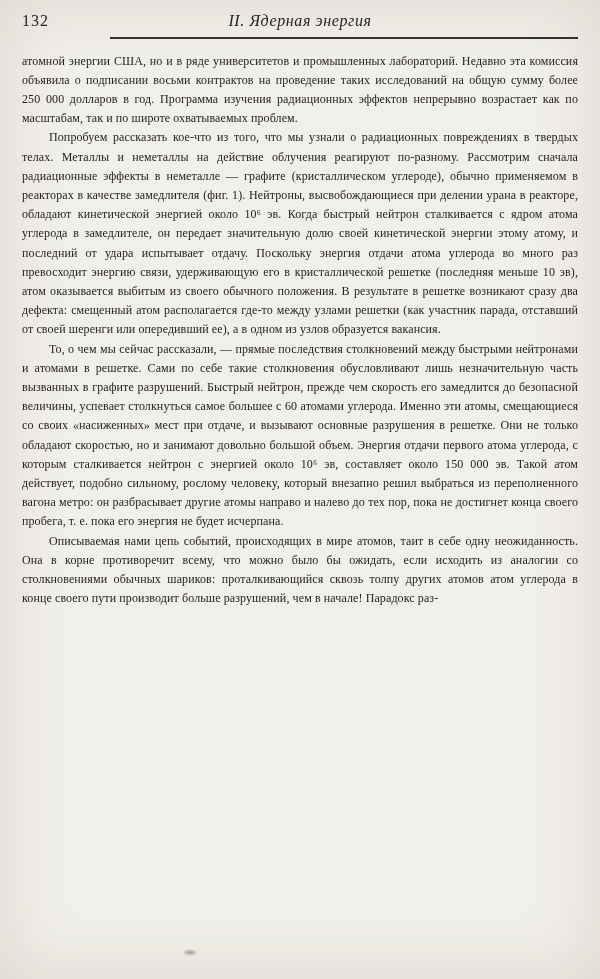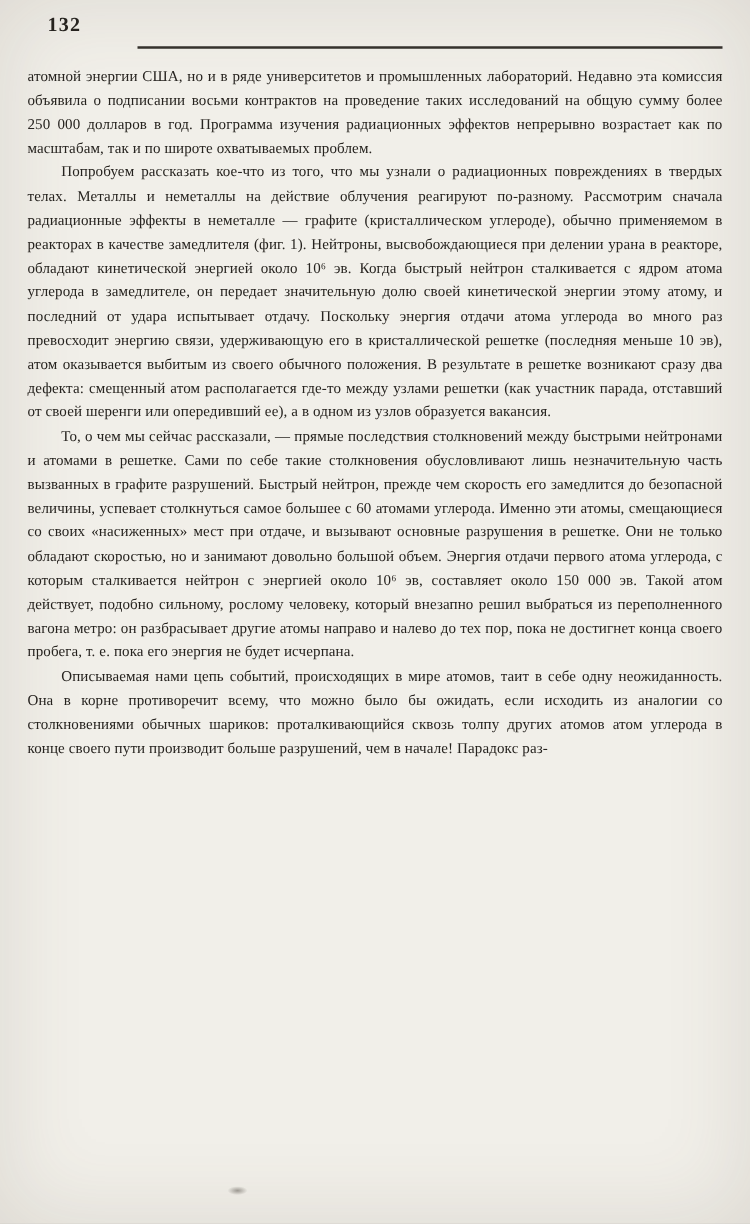--- a/index.html
+++ b/index.html
@@ -19,25 +19,24 @@
     overflow: hidden;
     font-family: "Liberation Serif", "DejaVu Serif", serif;
     color: var(--ink, #26231f);
   }
   .page-header {
     position: relative;
     height: 21px;
   }
   .page-number {
     position: absolute;
-    left: 16px;
+    left: 0;
     top: 0;
     font-size: 16px;
     letter-spacing: 1px;
-    font-weight: bold;
   }
   .running-title {
     position: absolute;
     left: 0;
     right: 0;
     top: 0;
     text-align: center;
     font-style: italic;
     font-size: 16px;
     letter-spacing: 0.6px;
@@ -68,20 +67,21 @@
     height: 7px;
     background: radial-gradient(closest-side, rgba(60, 54, 46, 0.45), rgba(60, 54, 46, 0));
   }
 </style>
 </head>
 <body>
 
 <div class="page">
   <header class="page-header">
     <span class="page-number">132</span>
+    <span class="running-title">II. Ядерная энергия</span>
   </header>
 
   <div class="header-rule"></div>
 
   <main class="text-body">
     <p class="para">атомной энергии США, но и в ряде университетов и промышленных лабораторий. Недавно эта комиссия объявила о подписании восьми контрактов на проведение таких исследований на общую сумму более 250&nbsp;000 долларов в год. Программа изучения радиационных эффектов непрерывно возрастает как по масштабам, так и по широте охватываемых проблем.</p>
     <p class="para indent">Попробуем рассказать кое-что из того, что мы узнали о радиационных повреждениях в твердых телах. Металлы и неметаллы на действие облучения реагируют по-разному. Рассмотрим сначала радиационные эффекты в неметалле — графите (кристаллическом углероде), обычно применяемом в реакторах в качестве замедлителя (фиг. 1). Нейтроны, высвобождающиеся при делении урана в реакторе, обладают кинетической энергией около 10⁶ эв. Когда быстрый нейтрон сталкивается с ядром атома углерода в замедлителе, он передает значительную долю своей кинетической энергии этому атому, и последний от удара испытывает отдачу. Поскольку энергия отдачи атома углерода во много раз превосходит энергию связи, удерживающую его в кристаллической решетке (последняя меньше 10 эв), атом оказывается выбитым из своего обычного положения. В результате в решетке возникают сразу два дефекта: смещенный атом располагается где-то между узлами решетки (как участник парада, отставший от своей шеренги или опередивший ее), а в одном из узлов образуется вакансия.</p>
     <p class="para indent">То, о чем мы сейчас рассказали, — прямые последствия столкновений между быстрыми нейтронами и атомами в решетке. Сами по себе такие столкновения обусловливают лишь незначительную часть вызванных в графите разрушений. Быстрый нейтрон, прежде чем скорость его замедлится до безопасной величины, успевает столкнуться самое большее с 60 атомами углерода. Именно эти атомы, смещающиеся со своих «насиженных» мест при отдаче, и вызывают основные разрушения в решетке. Они не только обладают скоростью, но и занимают довольно большой объем. Энергия отдачи первого атома углерода, с которым сталкивается нейтрон с энергией около 10⁶ эв, составляет около 150&nbsp;000 эв. Такой атом действует, подобно сильному, рослому человеку, который внезапно решил выбраться из переполненного вагона метро: он разбрасывает другие атомы направо и налево до тех пор, пока не достигнет конца своего пробега, т. е. пока его энергия не будет исчерпана.</p>
     <p class="para indent">Описываемая нами цепь событий, происходящих в мире атомов, таит в себе одну неожиданность. Она в корне противоречит всему, что можно было бы ожидать, если исходить из аналогии со столкновениями обычных шариков: проталкивающийся сквозь толпу других атомов атом углерода в конце своего пути производит больше разрушений, чем в начале! Парадокс раз-</p>
   </main>

